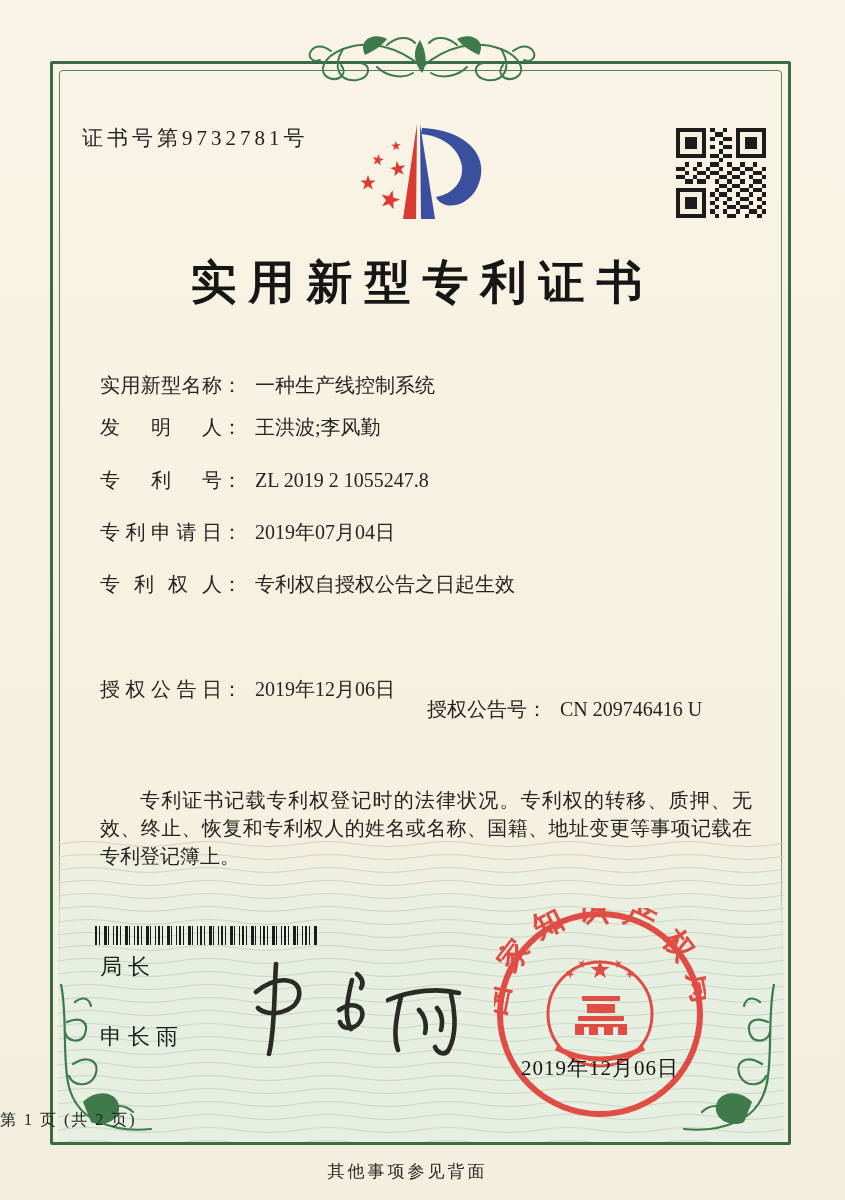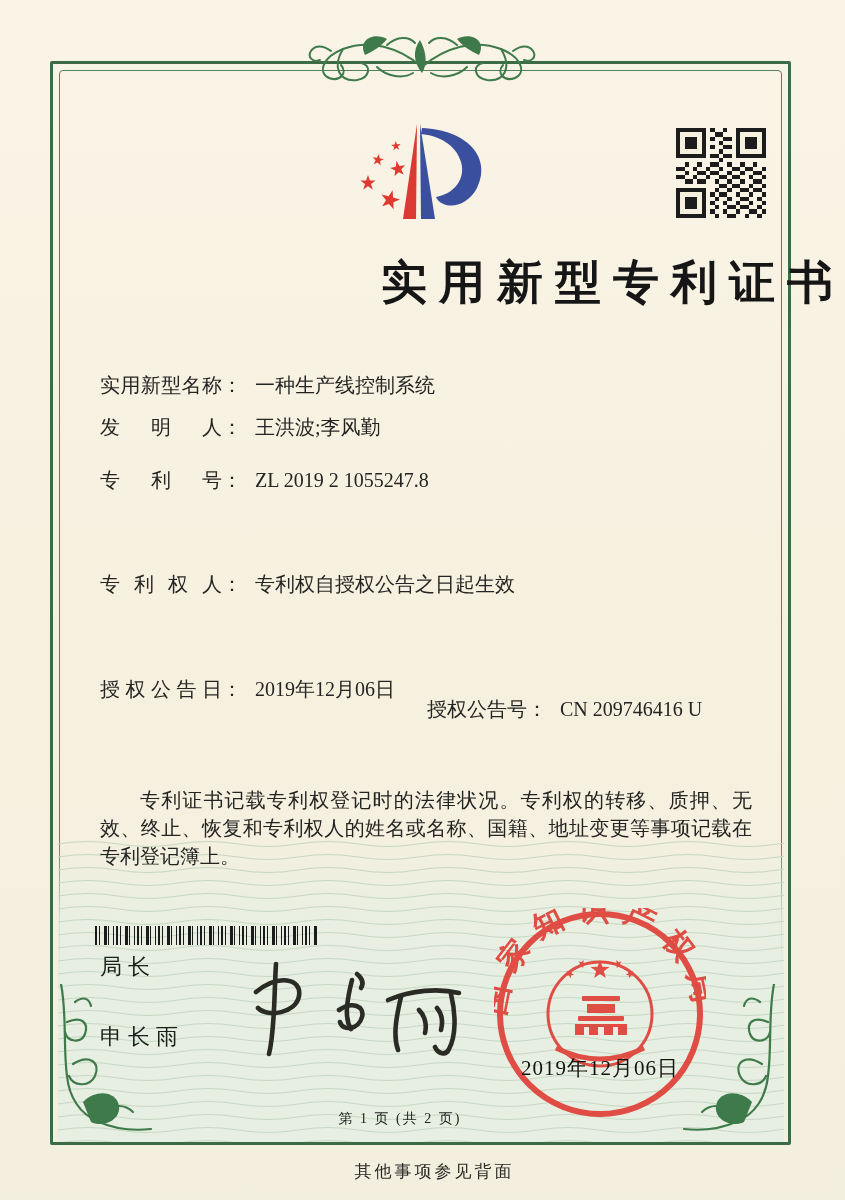--- a/index.html
+++ b/index.html
@@ -17,45 +17,45 @@
     border:1px solid #55815c;border-radius:4px;}
   
   .wave-band{position:absolute;left:58px;top:838px;width:726px;height:304px;
     background:linear-gradient(180deg,rgba(232,239,227,0) 0px,rgba(231,239,226,.85) 80px,#e7efe2 140px);
     z-index:1;}
   .wave-band svg{position:absolute;left:0;top:0;}
   
   .cert-no{position:absolute;left:82px;top:124px;font-size:21px;letter-spacing:4px;z-index:2;}
   .logo{position:absolute;left:330px;top:116px;z-index:2;}
   .qr{position:absolute;left:676px;top:128px;width:90px;height:90px;z-index:2;}
-  .title{position:absolute;left:0;top:252px;width:845px;text-align:right;
+  .title{position:absolute;left:0;top:252px;width:845px;text-align:center;
     font-size:46px;font-weight:bold;letter-spacing:12px;color:#161616;z-index:2;}
   
   .field{position:absolute;left:100px;font-size:20px;white-space:nowrap;z-index:2;color:#242422;}
   .flabel{display:inline-block;width:122px;text-align:justify;text-align-last:justify;vertical-align:bottom;}
   .fcolon{display:inline-block;margin-right:8px;}
   .grant2{position:absolute;left:327px;top:0;margin-top:20px;}
   
   .para{position:absolute;left:100px;width:652px;font-size:20px;line-height:28px;
     text-align:justify;text-indent:2em;z-index:2;color:#242422;}
   
   .barcode{position:absolute;left:95px;top:926px;width:222px;height:19px;z-index:2;
     background:repeating-linear-gradient(90deg,
       #1b1b1b 0 2px,transparent 2px 4px,#1b1b1b 4px 5px,transparent 5px 9px,
       #1b1b1b 9px 12px,transparent 12px 13px,#1b1b1b 13px 14px,transparent 14px 18px,
       #1b1b1b 18px 19px,transparent 19px 21px);}
   .officer{position:absolute;left:100px;font-size:22px;letter-spacing:6px;z-index:2;color:#17211a;}
   .signature{position:absolute;left:238px;top:952px;z-index:2;}
   .seal{position:absolute;left:494px;top:908px;z-index:3;opacity:.92;}
   .seal-date{position:absolute;left:494px;top:1054px;width:212px;text-align:center;
     font-size:21px;letter-spacing:1px;z-index:4;color:#14140f;}
-  .page-info{position:absolute;left:0;top:1110px;width:800px;text-align:center;
-    font-size:14px;letter-spacing:2px;z-index:2;color:#20231f;}
+  .page-info{position:absolute;left:0;top:1110px;width:800px;text-align:left;
+    font-size:16px;letter-spacing:2px;z-index:2;color:#20231f;}
   .back-note{position:absolute;left:0;top:1160px;width:815px;text-align:center;
-    font-size:17px;letter-spacing:3px;color:#2a2a26;margin-left:27px;}
+    font-size:17px;letter-spacing:3px;color:#2a2a26;}
   .ornament-top{position:absolute;left:287px;top:27px;z-index:2;}
   .corner{position:absolute;z-index:2;}
   .corner.bl{left:53px;top:984px;}
   .corner.br{left:682px;top:984px;transform:scaleX(-1);}
 </style>
 </head>
 <body>
 
 <div id="page">
 
@@ -127,20 +127,21 @@
         <path d="M0 227 Q 30 222 60 227 T 120 227 T 180 227 T 240 227 T 300 227 T 360 227 T 420 227 T 480 227 T 540 227 T 600 227 T 660 227 T 720 227 T 780 227" fill="none" stroke="#c6d8c2" stroke-width="1"></path>
         <path d="M0 240 Q 30 235 60 240 T 120 240 T 180 240 T 240 240 T 300 240 T 360 240 T 420 240 T 480 240 T 540 240 T 600 240 T 660 240 T 720 240 T 780 240" fill="none" stroke="#c6d8c2" stroke-width="1"></path>
         <path d="M0 253 Q 30 248 60 253 T 120 253 T 180 253 T 240 253 T 300 253 T 360 253 T 420 253 T 480 253 T 540 253 T 600 253 T 660 253 T 720 253 T 780 253" fill="none" stroke="#c6d8c2" stroke-width="1"></path>
         <path d="M0 266 Q 30 261 60 266 T 120 266 T 180 266 T 240 266 T 300 266 T 360 266 T 420 266 T 480 266 T 540 266 T 600 266 T 660 266 T 720 266 T 780 266" fill="none" stroke="#c6d8c2" stroke-width="1"></path>
         <path d="M0 279 Q 30 274 60 279 T 120 279 T 180 279 T 240 279 T 300 279 T 360 279 T 420 279 T 480 279 T 540 279 T 600 279 T 660 279 T 720 279 T 780 279" fill="none" stroke="#c6d8c2" stroke-width="1"></path>
         <path d="M0 292 Q 30 287 60 292 T 120 292 T 180 292 T 240 292 T 300 292 T 360 292 T 420 292 T 480 292 T 540 292 T 600 292 T 660 292 T 720 292 T 780 292" fill="none" stroke="#c6d8c2" stroke-width="1"></path>
         <path d="M0 305 Q 30 300 60 305 T 120 305 T 180 305 T 240 305 T 300 305 T 360 305 T 420 305 T 480 305 T 540 305 T 600 305 T 660 305 T 720 305 T 780 305" fill="none" stroke="#c6d8c2" stroke-width="1"></path>
       </svg>
   </div>
 
+  <div class="cert-no">证书号第9732781号</div>
 
   <svg class="logo" width="190" height="122" viewBox="0 0 190 122">
     <g id="logo-stars" fill="#e0392f">
         <path d="M65.6,25.0L67.0,28.3L70.6,28.0L67.9,30.4L69.3,33.8L66.2,32.0L63.4,34.3L64.2,30.8L61.1,28.9L64.7,28.5Z"></path>
         <path d="M49.0,38.1L49.7,42.3L53.9,43.2L50.1,45.1L50.6,49.4L47.6,46.4L43.7,48.2L45.6,44.3L42.7,41.2L46.9,41.8Z"></path>
         <path d="M66.6,45.1L69.4,50.1L75.1,49.2L71.2,53.4L73.8,58.6L68.6,56.2L64.5,60.2L65.2,54.5L60.1,51.9L65.7,50.8Z"></path>
         <path d="M38.0,59.0L39.9,64.4L45.6,64.5L41.0,68.0L42.7,73.5L38.0,70.2L33.3,73.5L35.0,68.0L30.4,64.5L36.1,64.4Z"></path>
         <path d="M62.6,74.3L63.1,81.5L70.0,83.5L63.4,86.2L63.6,93.3L59.0,87.9L52.2,90.3L56.0,84.2L51.6,78.6L58.6,80.3Z"></path>
       </g>
     <polygon points="87,8 73,103 86,103" fill="#d93a31"></polygon>
@@ -274,20 +275,24 @@
     <span class="fvalue">一种生产线控制系统</span>
   </div>
   <div class="field" style="top:414px">
     <span class="flabel">发明人</span><span class="fcolon">：</span>
     <span class="fvalue">王洪波;李风勤</span>
   </div>
   <div class="field" style="top:467px">
     <span class="flabel">专利号</span><span class="fcolon">：</span>
     <span class="fvalue">ZL 2019 2 1055247.8</span>
   </div>
+  <div class="field" style="top:519px">
+    <span class="flabel">专利申请日</span><span class="fcolon">：</span>
+    <span class="fvalue">2019年07月04日</span>
+  </div>
   <div class="field" style="top:571px">
     <span class="flabel">专利权人</span><span class="fcolon">：</span>
     <span class="fvalue">专利权自授权公告之日起生效</span>
   </div>
   <div class="field" style="top:676px">
     <span class="flabel">授权公告日</span><span class="fcolon">：</span>
     <span class="fvalue">2019年12月06日</span>
     <span class="grant2">
       <span>授权公告号</span><span class="fcolon">：</span>
       <span>CN 209746416 U</span>

